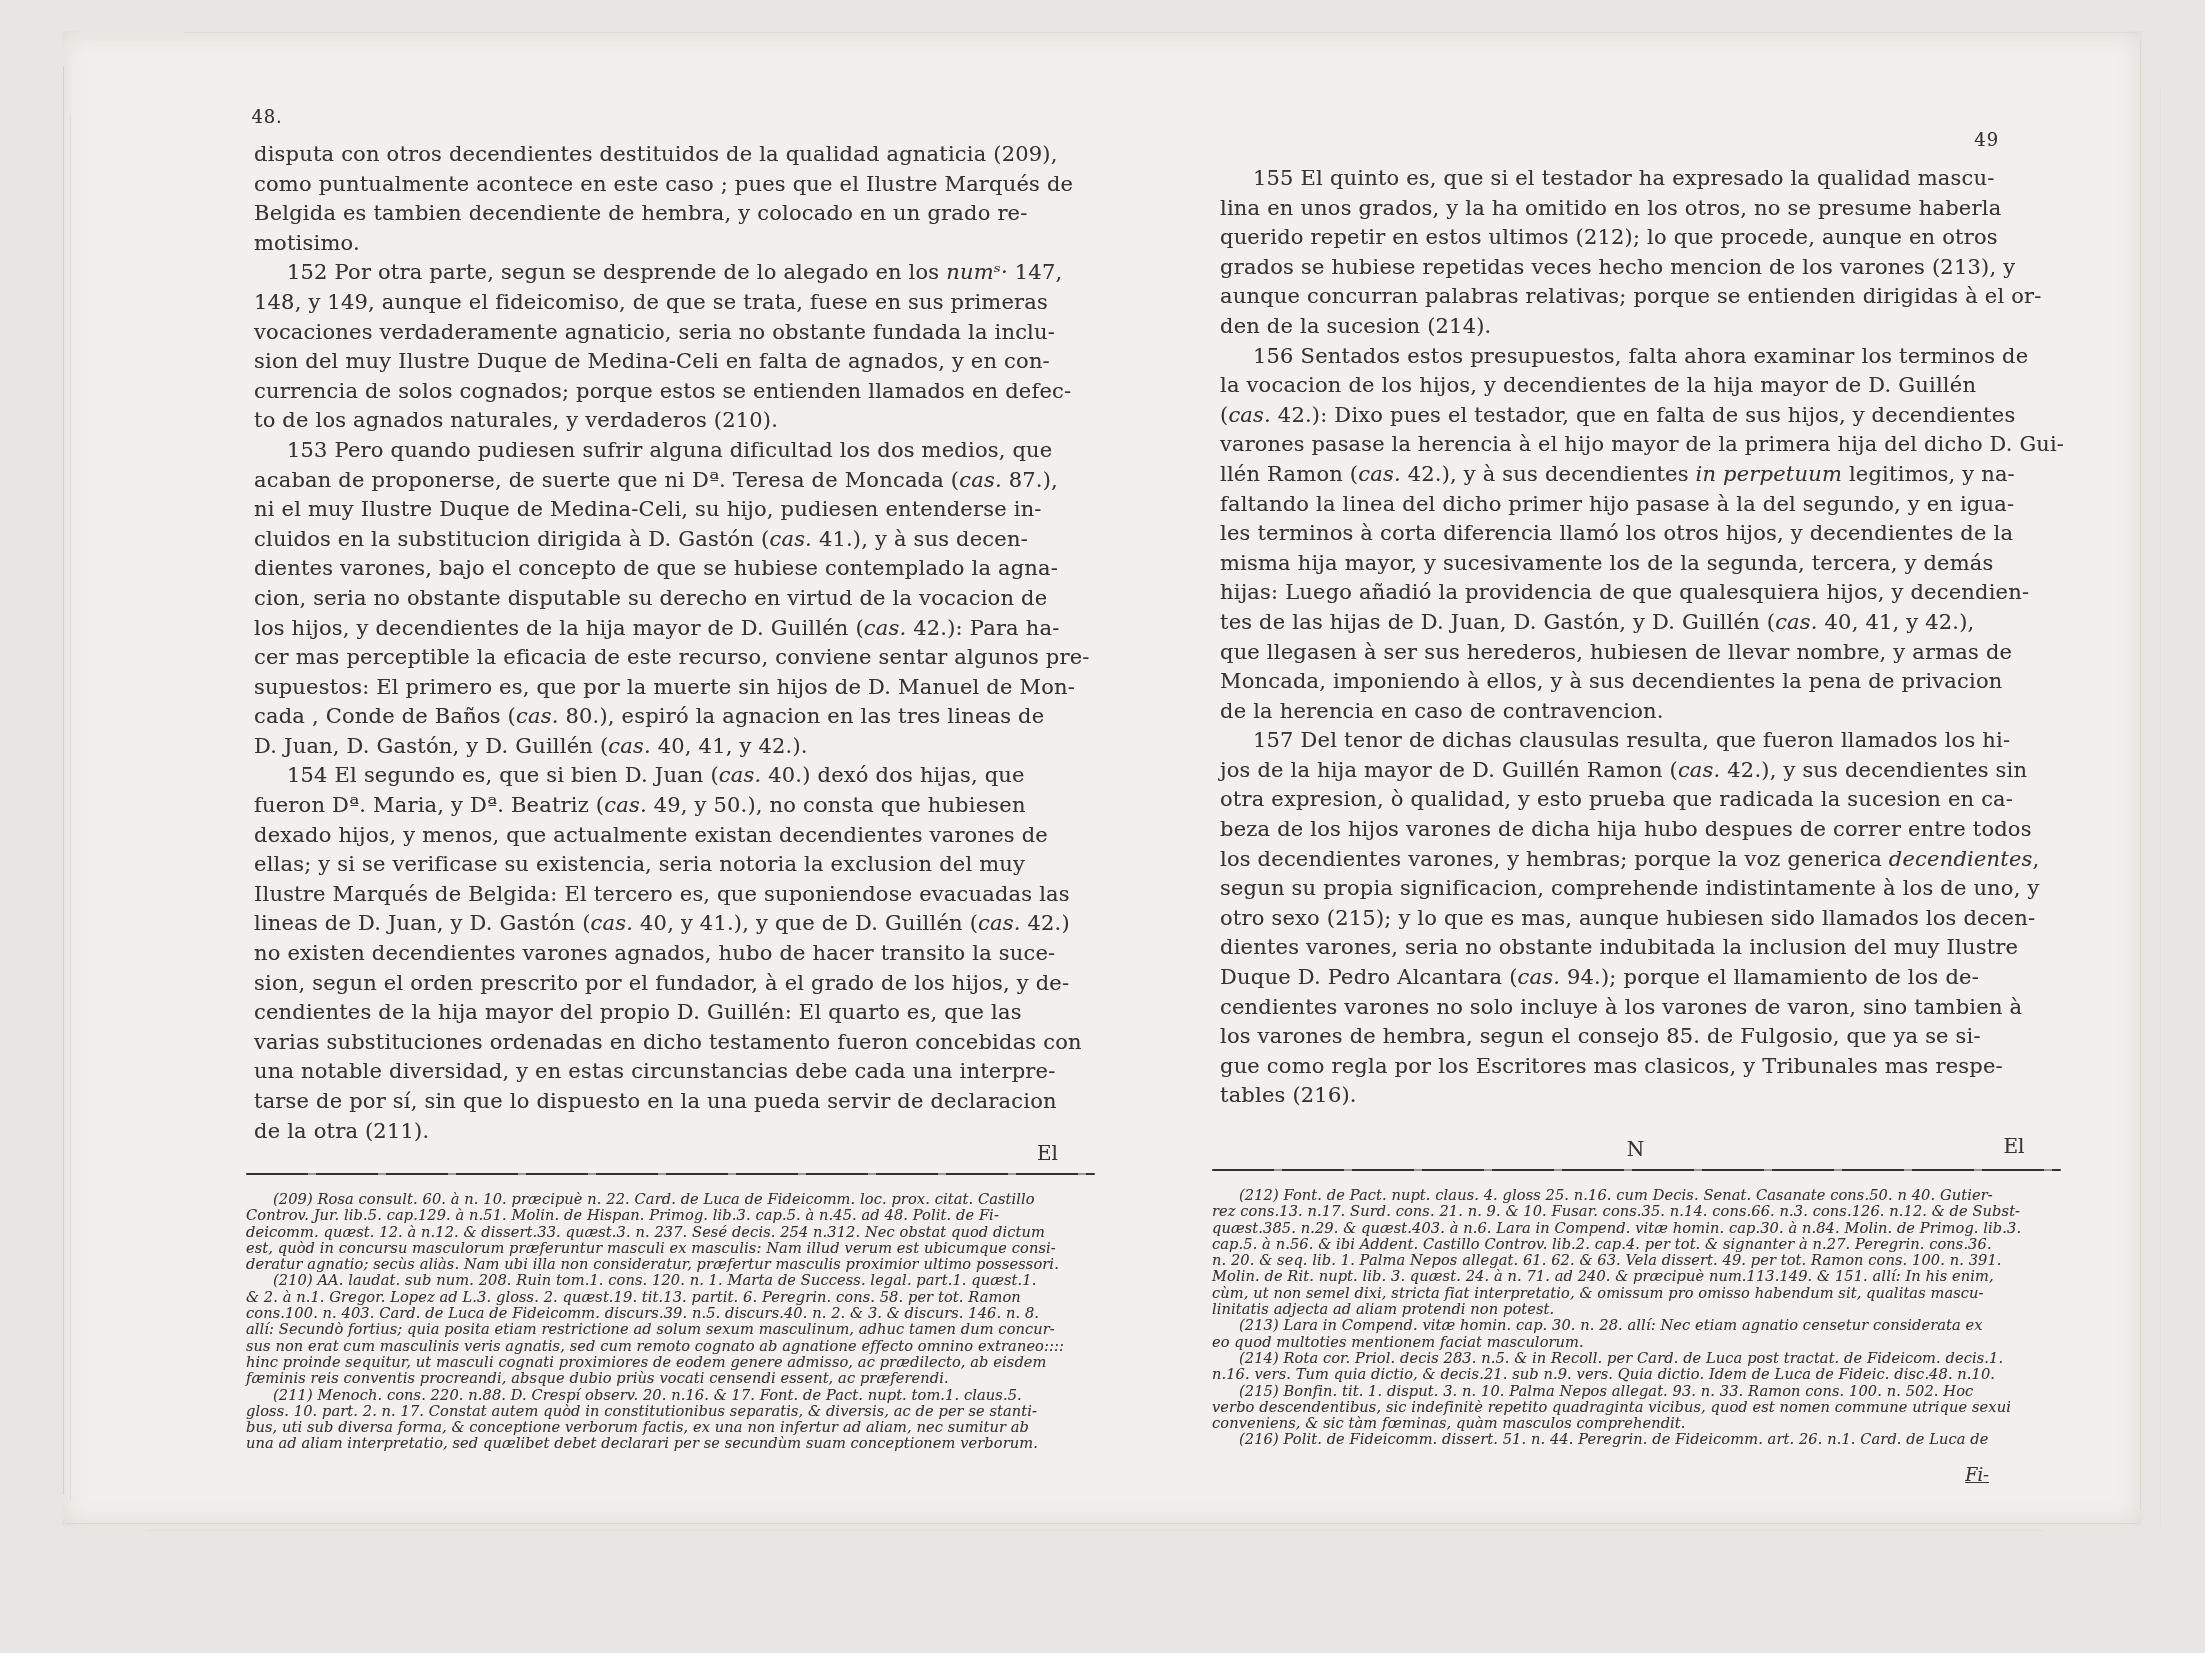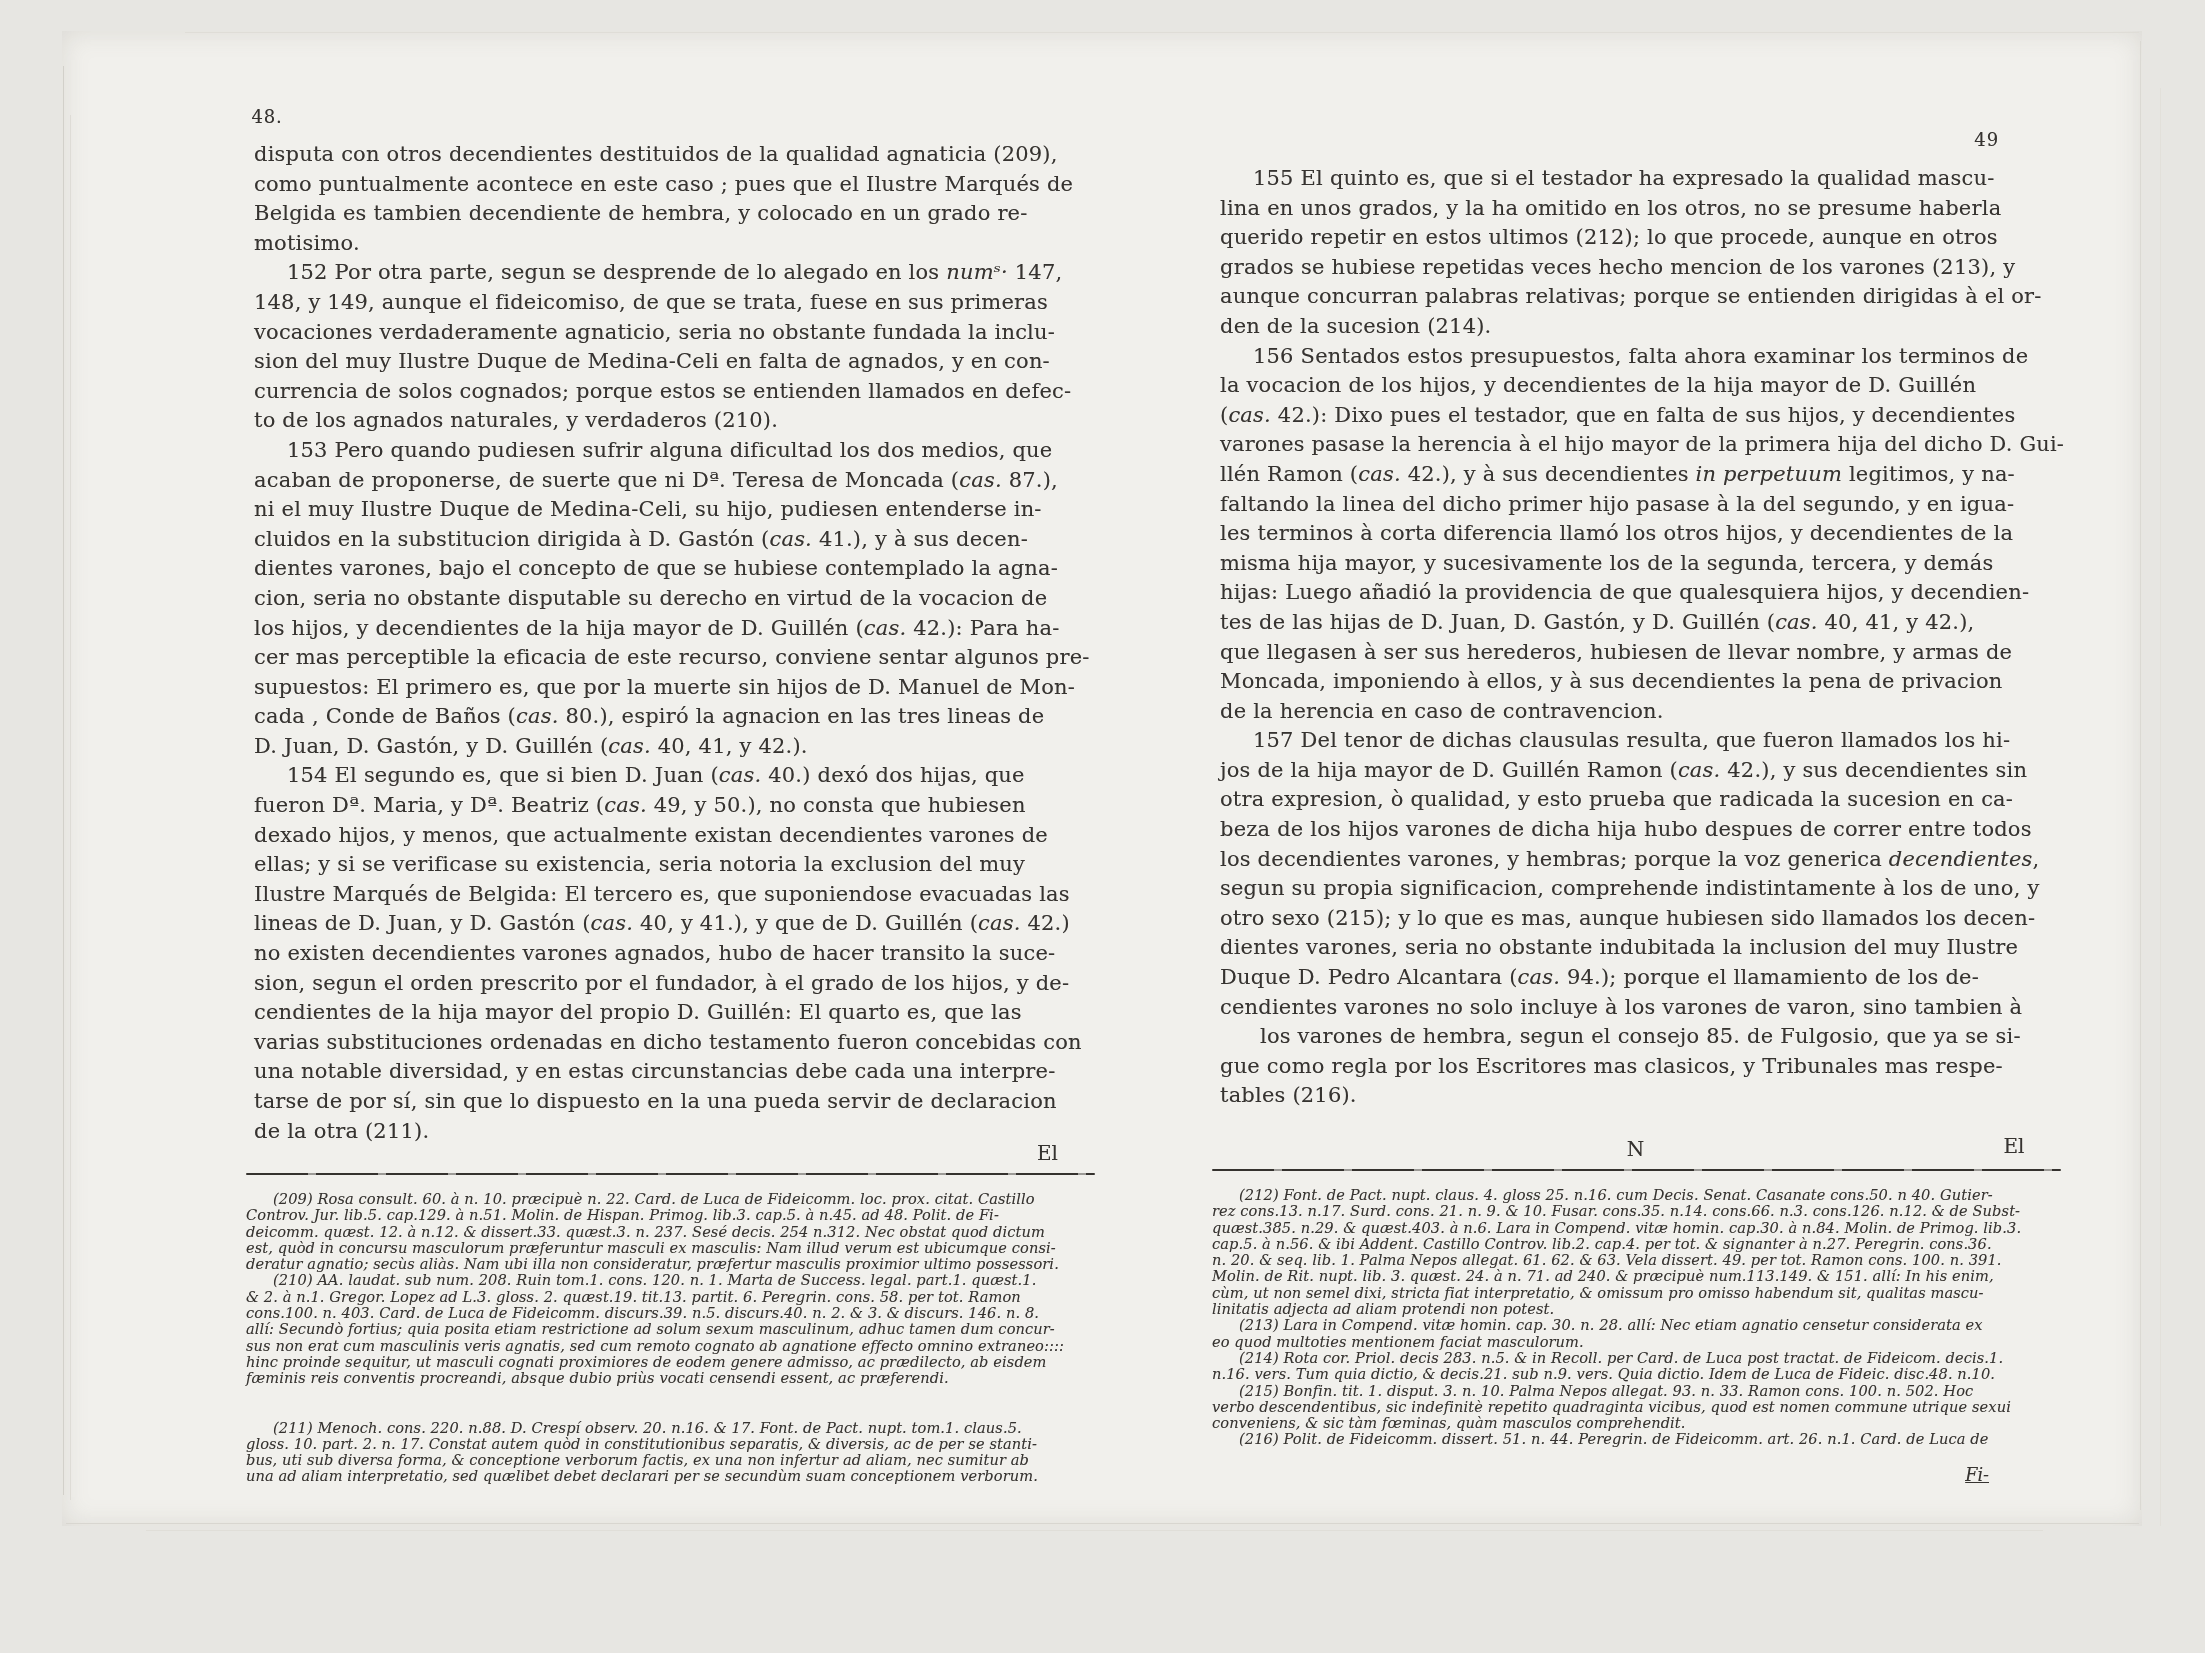--- a/index.html
+++ b/index.html
@@ -139,21 +139,21 @@
         <div class="line" style="word-spacing: 0px;">deicomm. quæst. 12. à n.12. &amp; dissert.33. quæst.3. n. 237. Sesé decis. 254 n.312. Nec obstat quod dictum</div>
         <div class="line" style="word-spacing: 0px;">est, quòd in concursu masculorum præferuntur masculi ex masculis: Nam illud verum est ubicumque consi-</div>
         <div class="line last">deratur agnatio; secùs aliàs. Nam ubi illa non consideratur, præfertur masculis proximior ultimo possessori.</div>
         <div class="line indent" style="word-spacing: 0px;">(210)   AA. laudat. sub num. 208. Ruin tom.1. cons. 120. n. 1. Marta de Success. legal. part.1. quæst.1.</div>
         <div class="line" style="word-spacing: 0px;">&amp; 2. à n.1. Gregor. Lopez ad L.3. gloss. 2. quæst.19. tit.13. partit. 6. Peregrin. cons. 58. per tot. Ramon</div>
         <div class="line" style="word-spacing: 0px;">cons.100. n. 403. Card. de Luca de Fideicomm. discurs.39. n.5. discurs.40. n. 2. &amp; 3. &amp; discurs. 146. n. 8.</div>
         <div class="line" style="word-spacing: 0px;">allí: Secundò fortius; quia posita etiam restrictione ad solum sexum masculinum, adhuc tamen dum concur-</div>
         <div class="line" style="word-spacing: 0px;">sus non erat cum masculinis veris agnatis, sed cum remoto cognato ab agnatione effecto omnino extraneo::::</div>
         <div class="line" style="word-spacing: 0px;">hinc proinde sequitur, ut masculi cognati proximiores de eodem genere admisso, ac prædilecto, ab eisdem</div>
         <div class="line last">fæminis reis conventis procreandi, absque dubio priùs vocati censendi essent, ac præferendi.</div>
-        <div class="line indent" style="word-spacing: 0px; margin-top: 33px;">(211)   Menoch. cons. 220. n.88. D. Crespí observ. 20. n.16. &amp; 17. Font. de Pact. nupt. tom.1. claus.5.</div>
+        <div class="line indent" style="word-spacing: 0px;">(211)   Menoch. cons. 220. n.88. D. Crespí observ. 20. n.16. &amp; 17. Font. de Pact. nupt. tom.1. claus.5.</div>
         <div class="line" style="word-spacing: 0px;">gloss. 10. part. 2. n. 17. Constat autem quòd in constitutionibus separatis, &amp; diversis, ac de per se stanti-</div>
         <div class="line" style="word-spacing: 0px;">bus, uti sub diversa forma, &amp; conceptione verborum factis, ex una non infertur ad aliam, nec sumitur ab</div>
         <div class="line last">una ad aliam interpretatio, sed quælibet debet declarari per se secundùm suam conceptionem verborum.</div>
       </div>
   </section>
 
   <section class="page right">
     <div class="folio">49</div>
     <div class="main" id="right-main">
         <div class="line indent" style="word-spacing: 0px;">155   El quinto es, que si el testador ha expresado la qualidad mascu-</div>
@@ -178,21 +178,21 @@
         <div class="line indent" style="word-spacing: 0px;">157   Del tenor de dichas clausulas resulta, que fueron llamados los hi-</div>
         <div class="line" style="word-spacing: 0px;">jos de la hija mayor de D. Guillén Ramon (<i>cas.</i> 42.), y sus decendientes sin</div>
         <div class="line" style="word-spacing: 0px;">otra expresion, ò qualidad, y esto prueba que radicada la sucesion en ca-</div>
         <div class="line" style="word-spacing: 0px;">beza de los hijos varones de dicha hija hubo despues de correr entre todos</div>
         <div class="line" style="word-spacing: 0px;">los decendientes varones, y hembras; porque la voz generica <i>decendientes</i>,</div>
         <div class="line" style="word-spacing: 0px;">segun su propia significacion, comprehende indistintamente à los de uno, y</div>
         <div class="line" style="word-spacing: 0px;">otro sexo (215); y lo que es mas, aunque hubiesen sido llamados los decen-</div>
         <div class="line" style="word-spacing: 0px;">dientes varones, seria no obstante indubitada la inclusion del muy Ilustre</div>
         <div class="line" style="word-spacing: 0px;">Duque D. Pedro Alcantara (<i>cas.</i> 94.); porque el  llamamiento de los de-</div>
         <div class="line" style="word-spacing: 0px;">cendientes varones no solo incluye à los varones de varon, sino tambien à</div>
-        <div class="line" style="word-spacing: 0px; margin-left: 40px;">los varones de hembra,  segun el consejo 85. de Fulgosio,  que ya se si-</div>
+        <div class="line" style="word-spacing: 0px;">los varones de hembra,  segun el consejo 85. de Fulgosio,  que ya se si-</div>
         <div class="line" style="word-spacing: 0px;">gue como regla por los Escritores mas clasicos, y Tribunales mas respe-</div>
         <div class="line last">tables (216).</div>
       </div>
     <div class="catchword cw-center">N</div>
     <div class="catchword cw-right">El</div>
     <div class="fnrule"></div>
     <div class="fns" id="right-fns">
         <div class="line indent" style="word-spacing: 0px;">(212)   Font. de Pact. nupt. claus. 4. gloss 25. n.16. cum Decis. Senat. Casanate cons.50. n 40. Gutier-</div>
         <div class="line" style="word-spacing: 0px;">rez cons.13. n.17. Surd. cons. 21. n. 9. &amp; 10. Fusar. cons.35. n.14. cons.66. n.3. cons.126. n.12. &amp; de Subst-</div>
         <div class="line" style="word-spacing: 0px;">quæst.385. n.29. &amp; quæst.403. à n.6. Lara in Compend. vitæ homin. cap.30. à n.84. Molin. de Primog. lib.3.</div>

